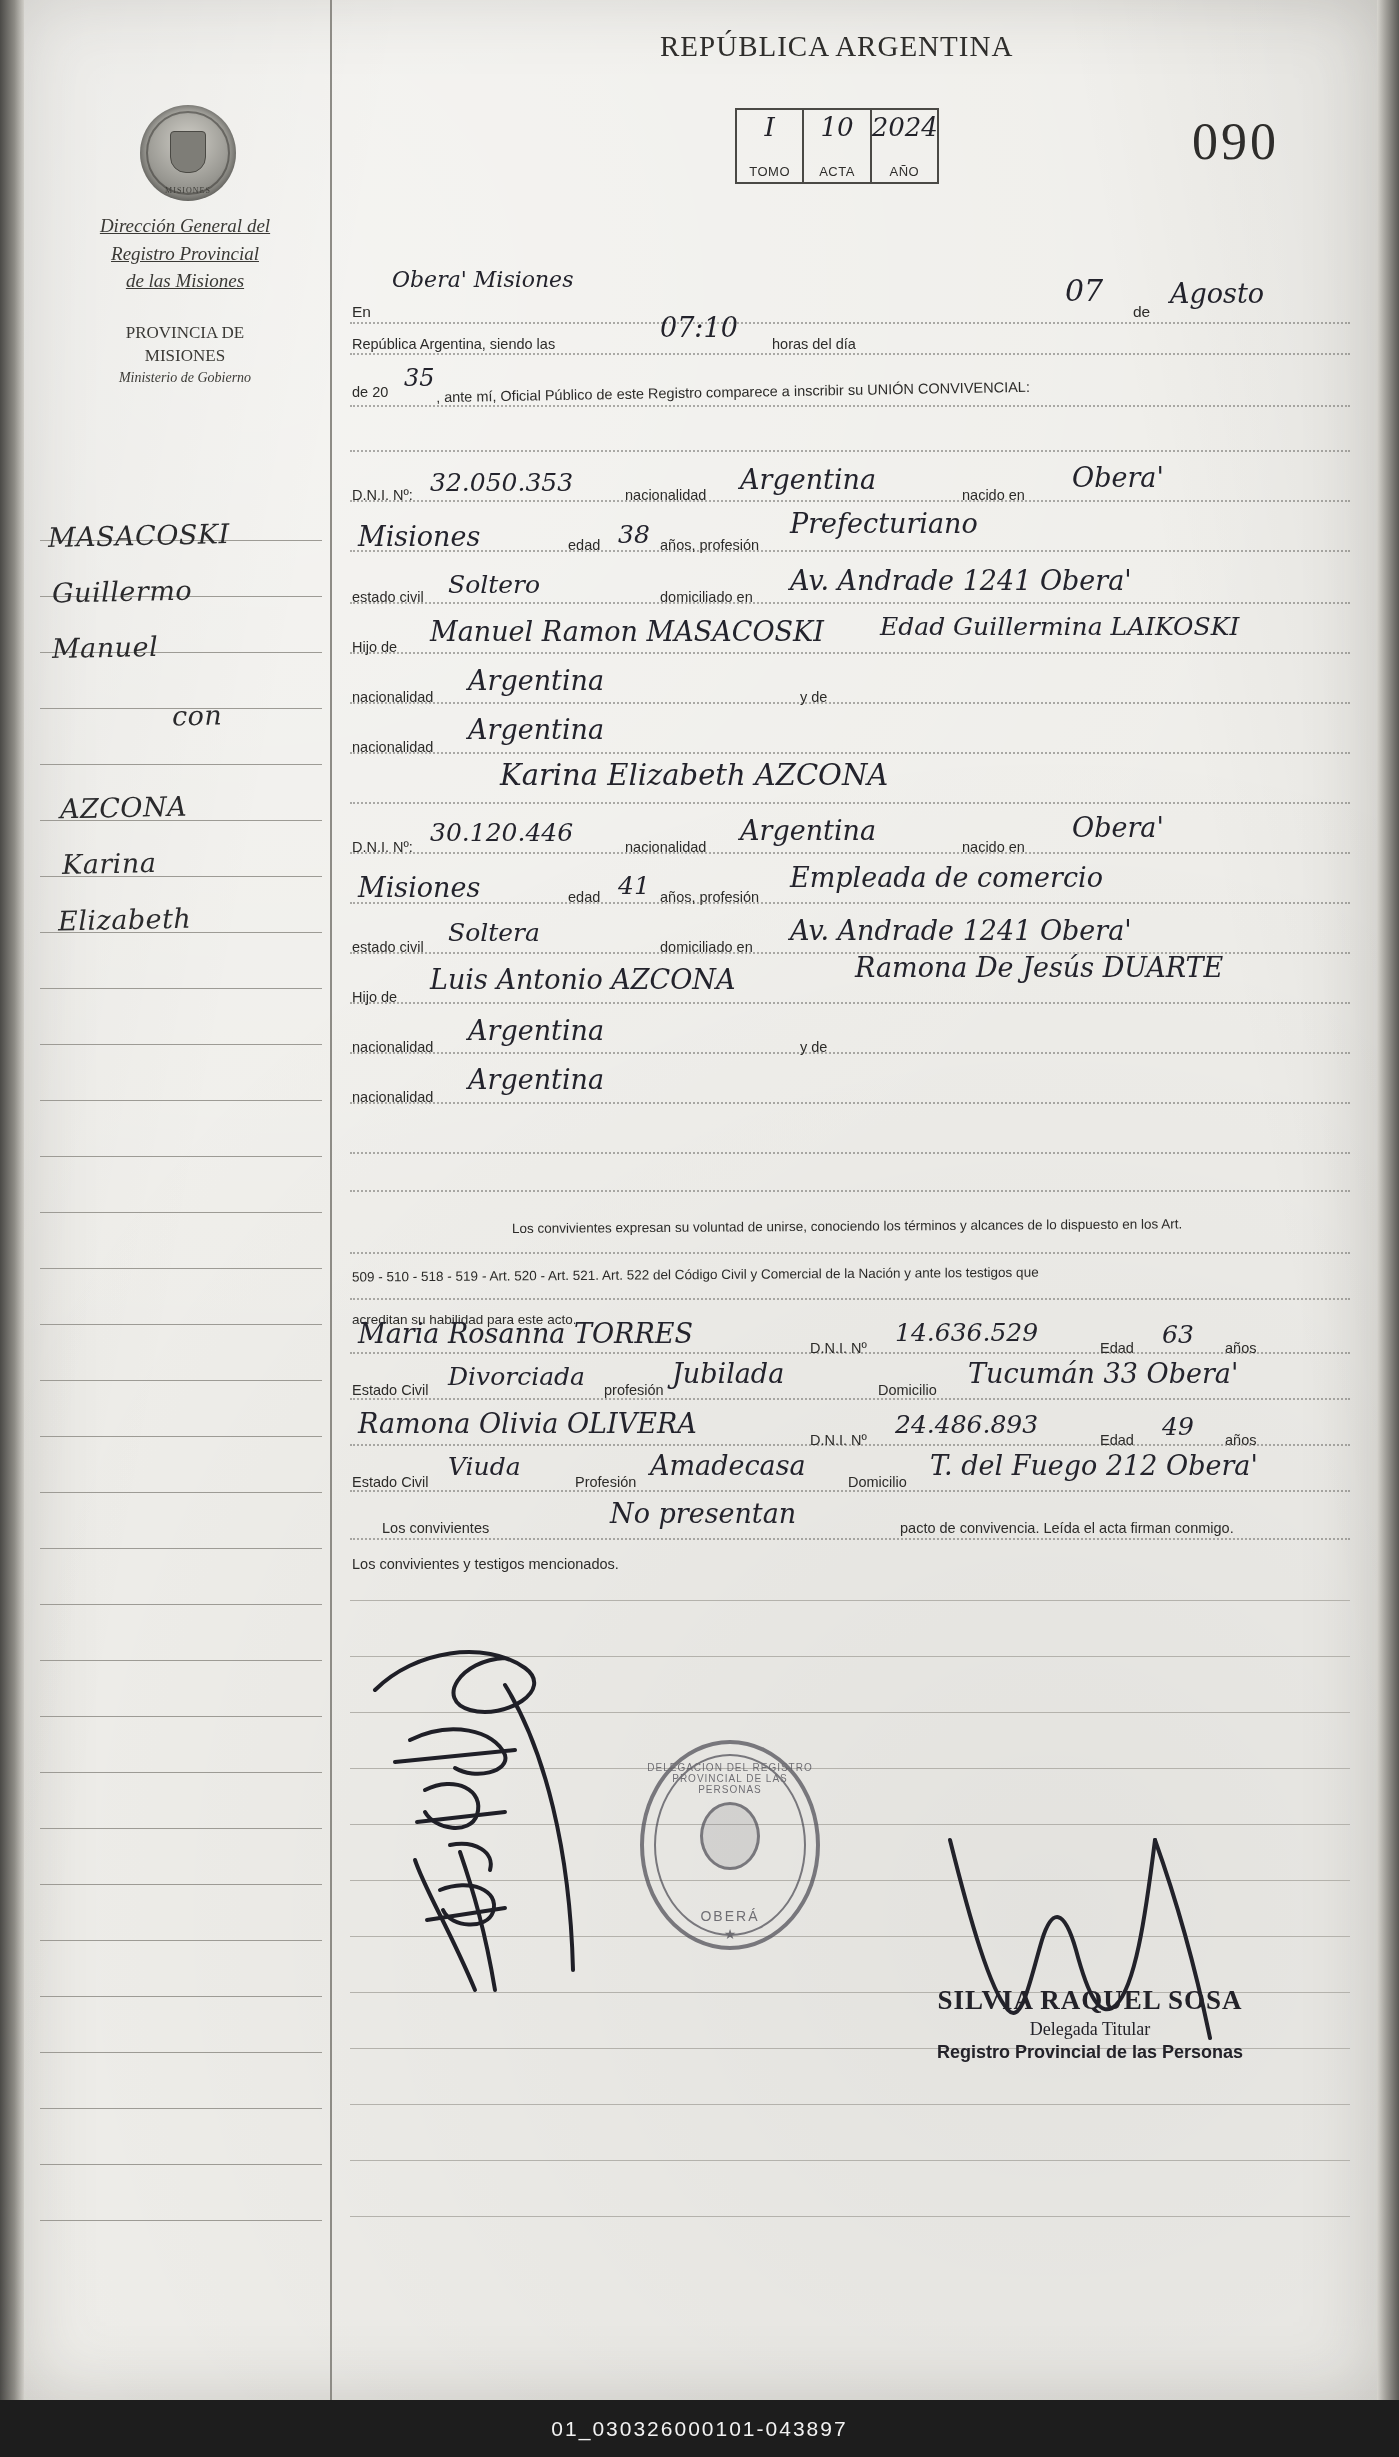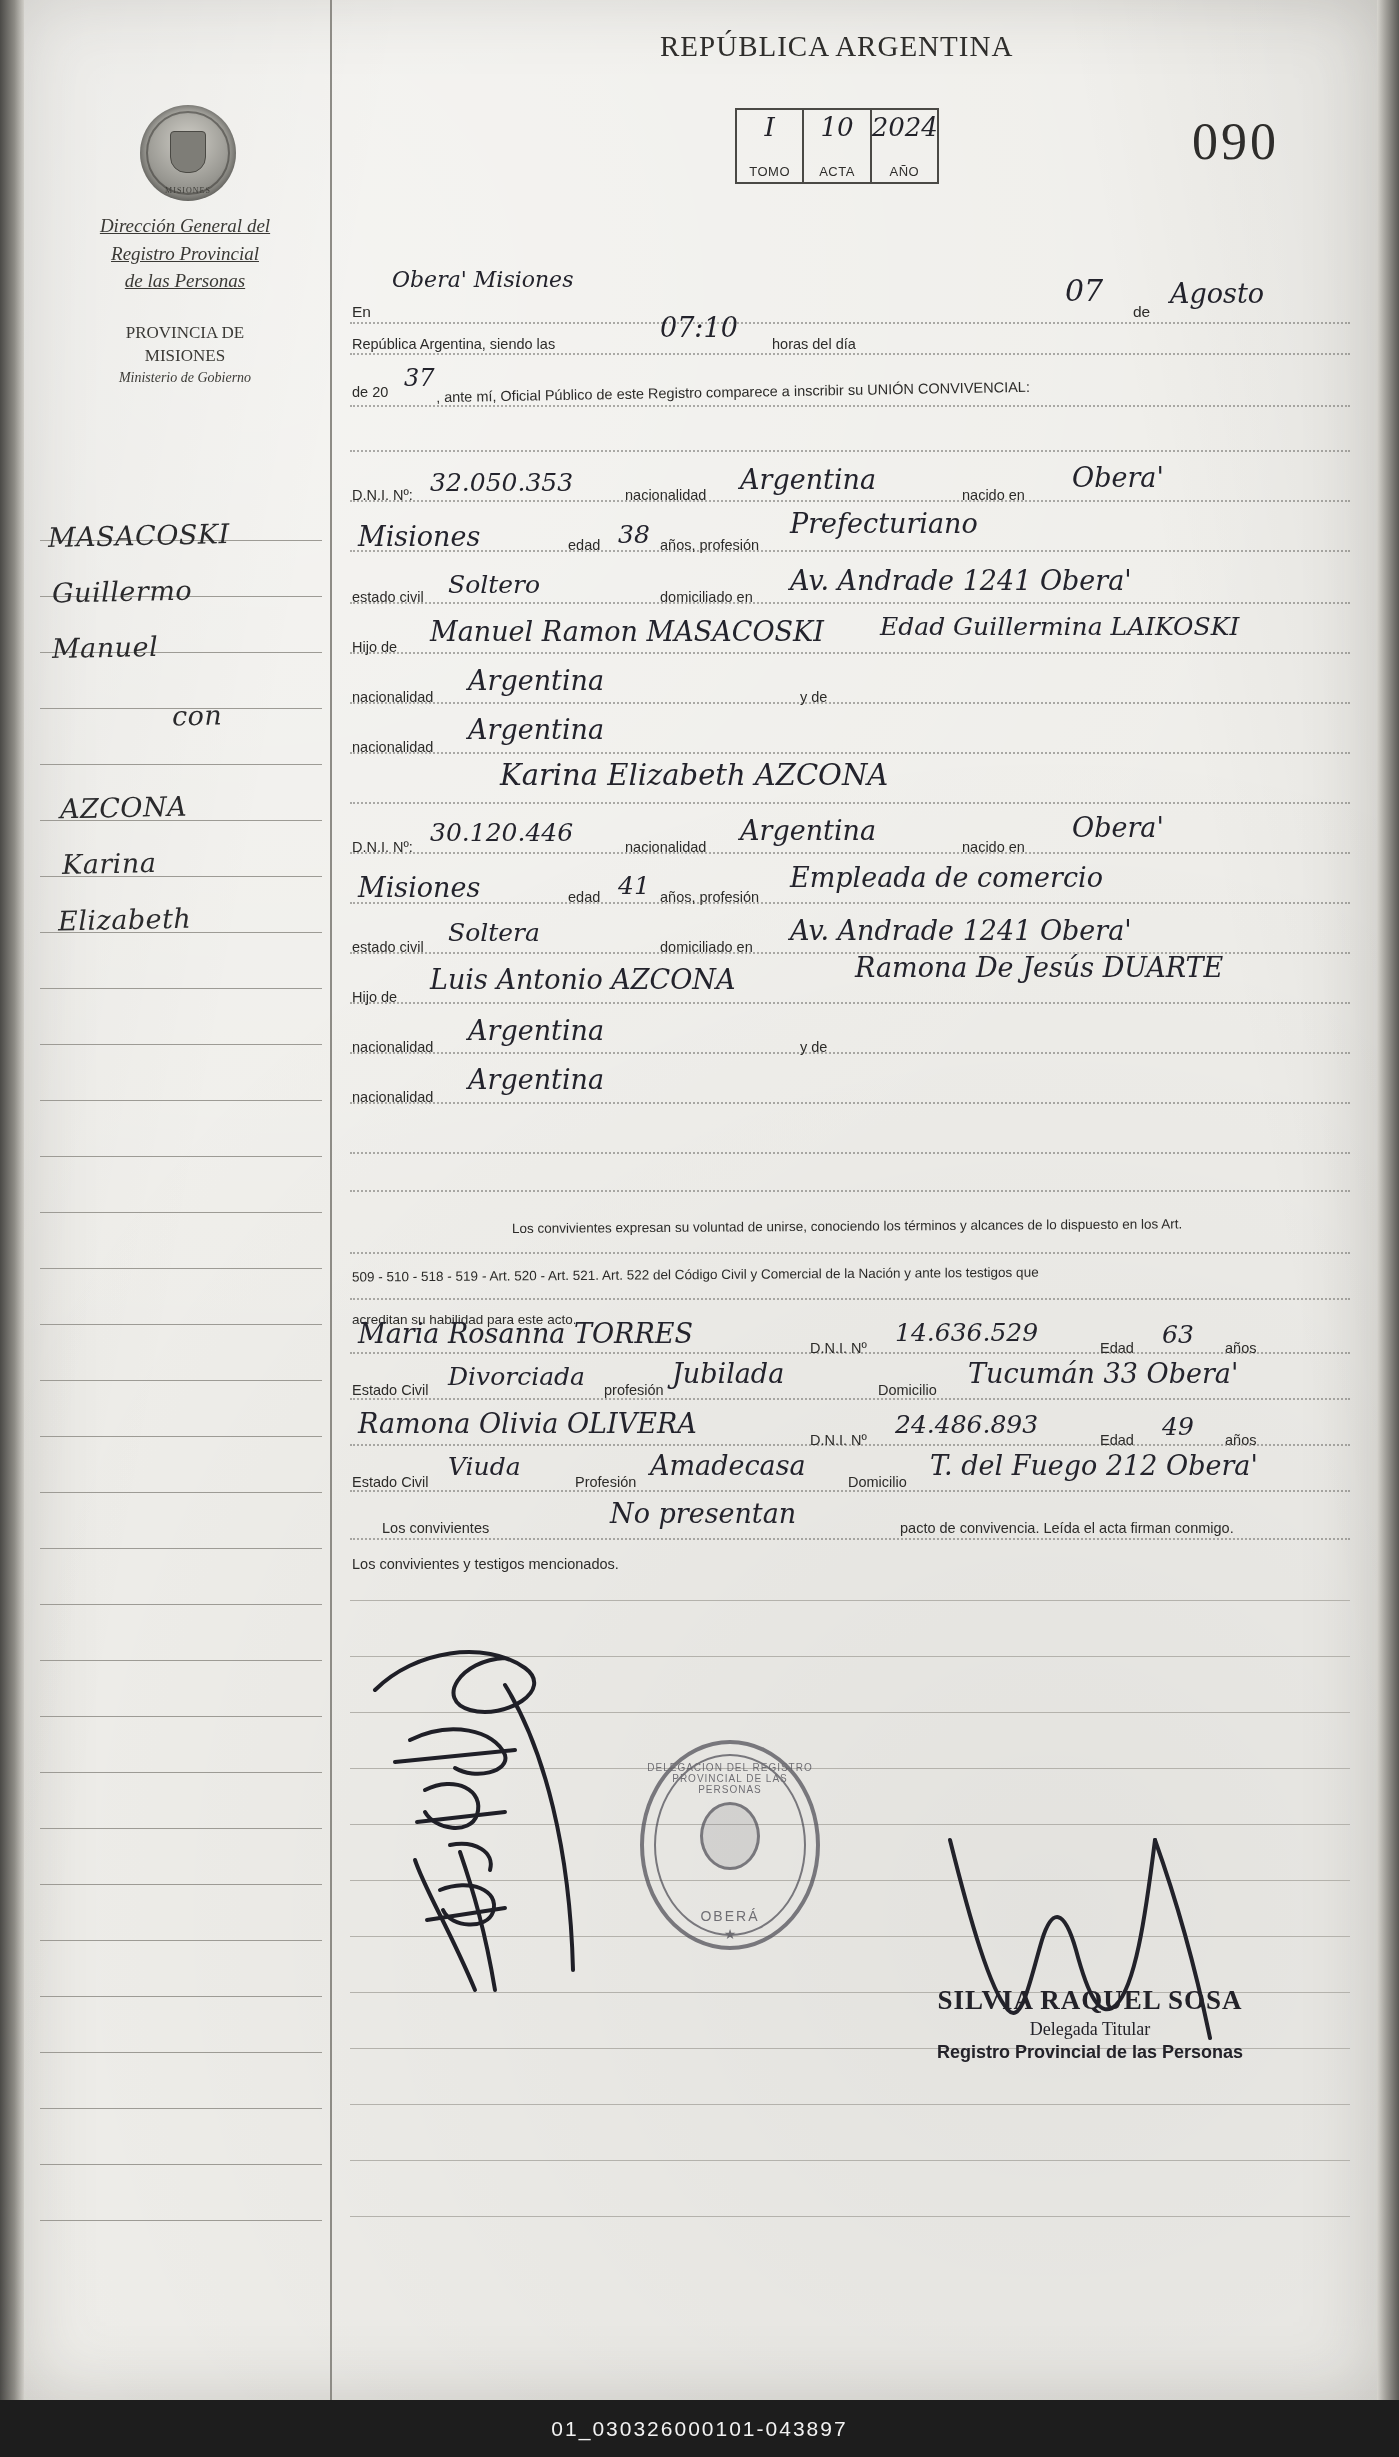--- a/index.html
+++ b/index.html
@@ -377,21 +377,21 @@
 
   <div class="crest">
     <div class="ring"></div>
     <div class="shield"></div>
     <div class="label">MISIONES</div>
   </div>
 
   <div class="office-block">
     <div class="ital">Dirección General del</div>
     <div class="ital">Registro Provincial</div>
-    <div class="ital">de las Personas</div>
+    <div class="ital">de las Misiones</div>
     <div class="caps">PROVINCIA DE</div>
     <div class="caps" style="margin-top:0">MISIONES</div>
     <div class="small">Ministerio de Gobierno</div>
   </div>
 
   <div class="hw margin-hw" style="left:48px; top:520px;">MASACOSKI</div>
   <div class="hw margin-hw" style="left:52px; top:576px;">Guillermo</div>
   <div class="hw margin-hw" style="left:52px; top:632px;">Manuel</div>
   <div class="hw margin-hw" style="left:172px; top:700px;">con</div>
   <div class="hw margin-hw" style="left:60px; top:792px;">AZCONA</div>
@@ -423,21 +423,21 @@
   <div class="pt" style="left:1133px; top:303px;">de</div>
   <div class="field" style="left:1170px; top:278px; font-size:27px;">Agosto</div>
 
   <div class="dotted" style="left:350px; top:353px; width:1000px;"></div>
   <div class="pt sm" style="left:352px; top:336px;">República Argentina, siendo las</div>
   <div class="field" style="left:660px; top:312px; font-size:27px;">07:10</div>
   <div class="pt sm" style="left:772px; top:336px;">horas del día</div>
 
   <div class="dotted" style="left:350px; top:405px; width:1000px;"></div>
   <div class="pt sm" style="left:352px; top:384px;">de 20</div>
-  <div class="field" style="left:404px; top:364px; font-size:24px;">37</div>
+  <div class="field" style="left:404px; top:364px; font-size:24px;">35</div>
   <div class="pt sm" style="left:436px; top:384px; transform:rotate(-1deg);">, ante mí, Oficial Público de este Registro comparece a inscribir su UNIÓN CONVIVENCIAL:</div>
 
   <div class="dotted" style="left:350px; top:450px; width:1000px;"></div>
 
   <div class="dotted" style="left:350px; top:500px; width:1000px;"></div>
   <div class="pt sm" style="left:352px; top:487px;">D.N.I. Nº:</div>
   <div class="field" style="left:430px; top:468px; font-size:25px;">32.050.353</div>
   <div class="pt sm" style="left:625px; top:487px;">nacionalidad</div>
   <div class="field" style="left:740px; top:464px; font-size:27px;">Argentina</div>
   <div class="pt sm" style="left:962px; top:487px;">nacido en</div>

